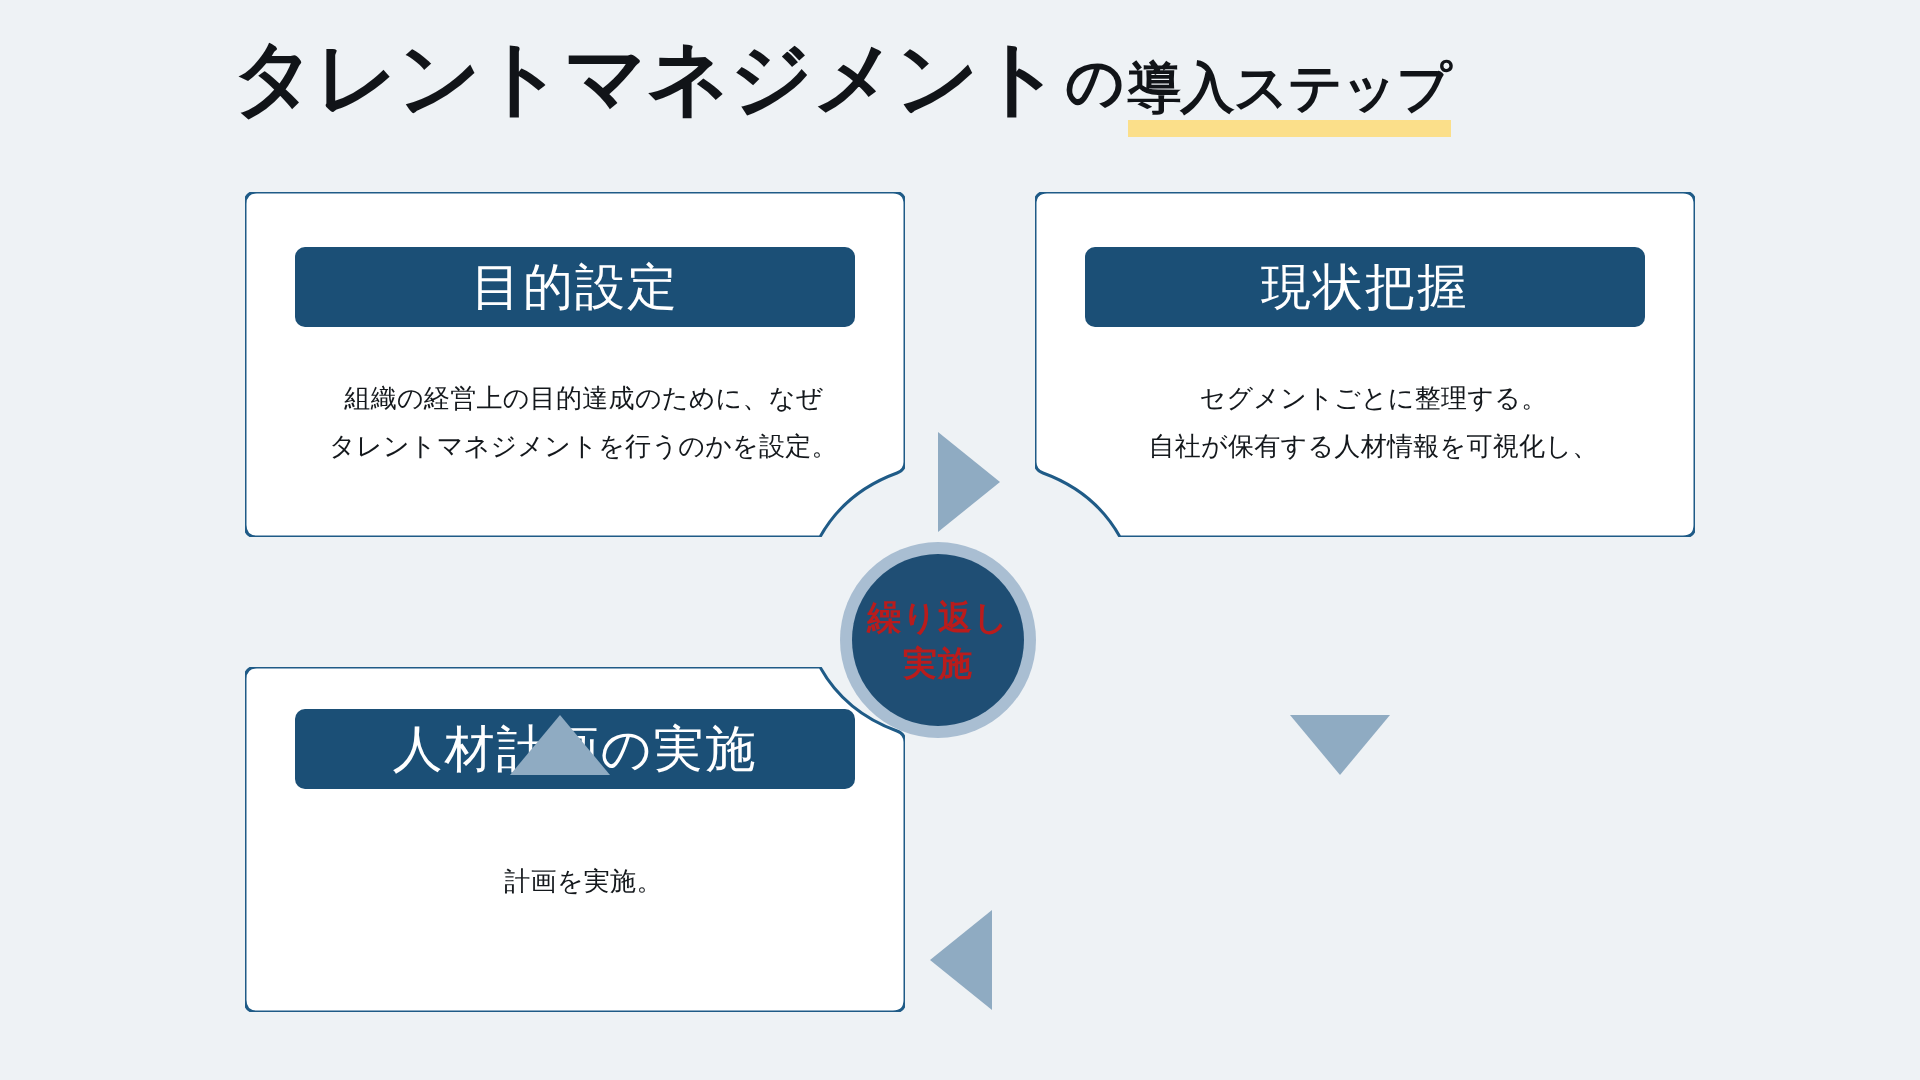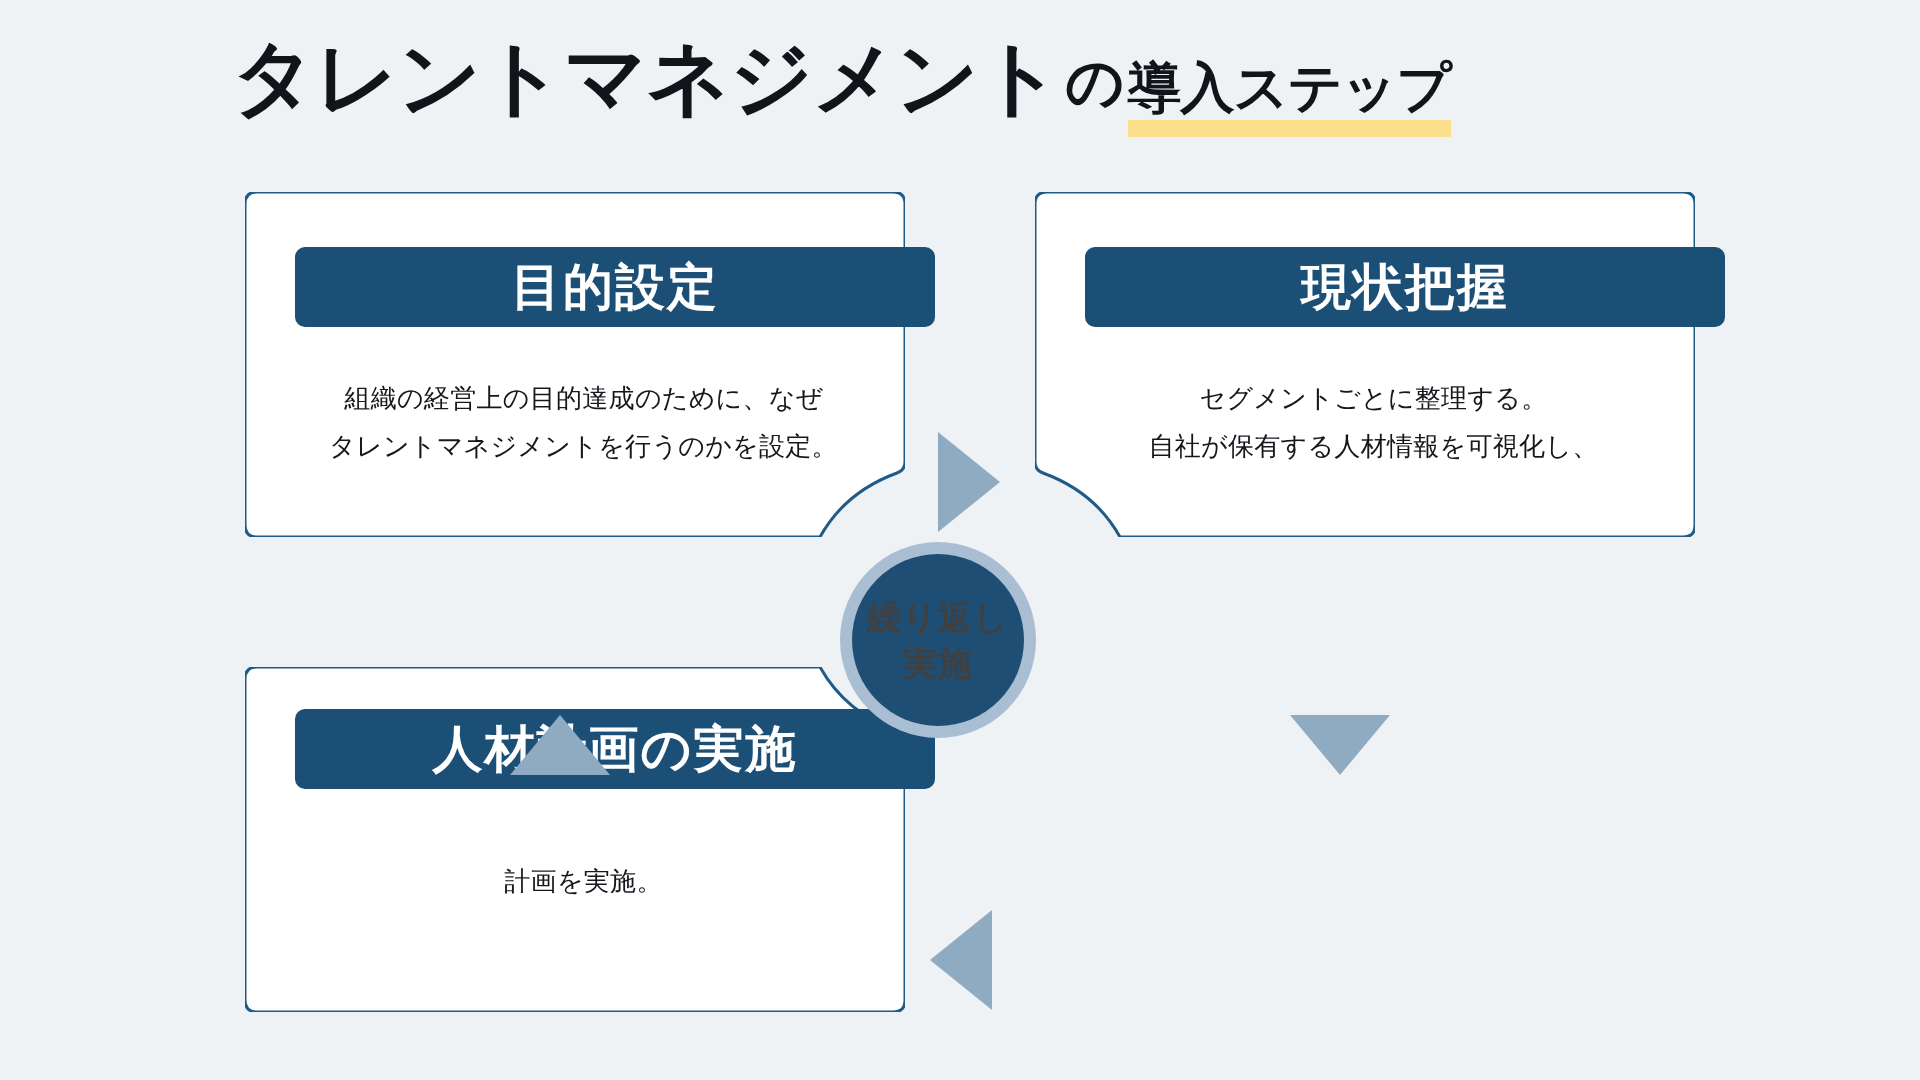--- a/index.html
+++ b/index.html
@@ -73,27 +73,27 @@
     position: absolute;
     inset: 0;
     display: flex;
     flex-direction: column;
     align-items: center;
   }
 
   .badge {
     position: absolute;
     left: 50px;
-    width: 640px;
+    width: 560px;
     height: 80px;
     border-radius: 10px;
     background: #1b4f76;
     color: #ffffff;
     font-size: 50px;
-    font-weight: 700;
+    font-weight: 400;
     letter-spacing: 2px;
     display: flex;
     align-items: center;
     justify-content: center;
     box-sizing: border-box;
   }
   .body-text {
     position: absolute;
     left: 0;
     width: 100%;
@@ -145,21 +145,21 @@
     border-radius: 50%;
     background: #1f4e74;
   }
   #center-label {
     position: absolute;
     inset: 0;
     display: flex;
     flex-direction: column;
     align-items: center;
     justify-content: center;
-    color: #404040;
+    color: #b91c1c;
     font-weight: 700;
     font-size: 34px;
     line-height: 46px;
     letter-spacing: 1px;
   }
   #center-label span { display: block; white-space: nowrap; }
 </style>
 </head>
 <body>
 

